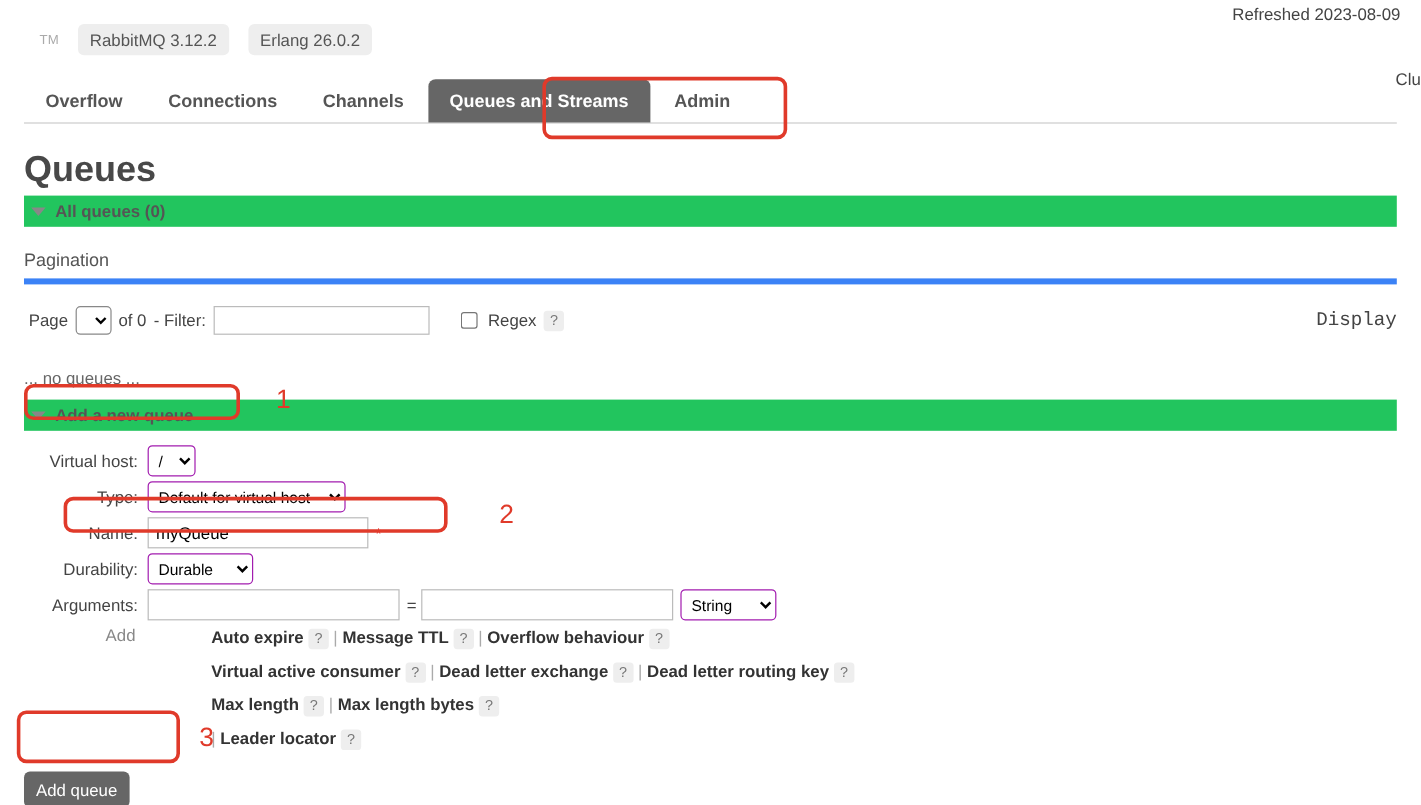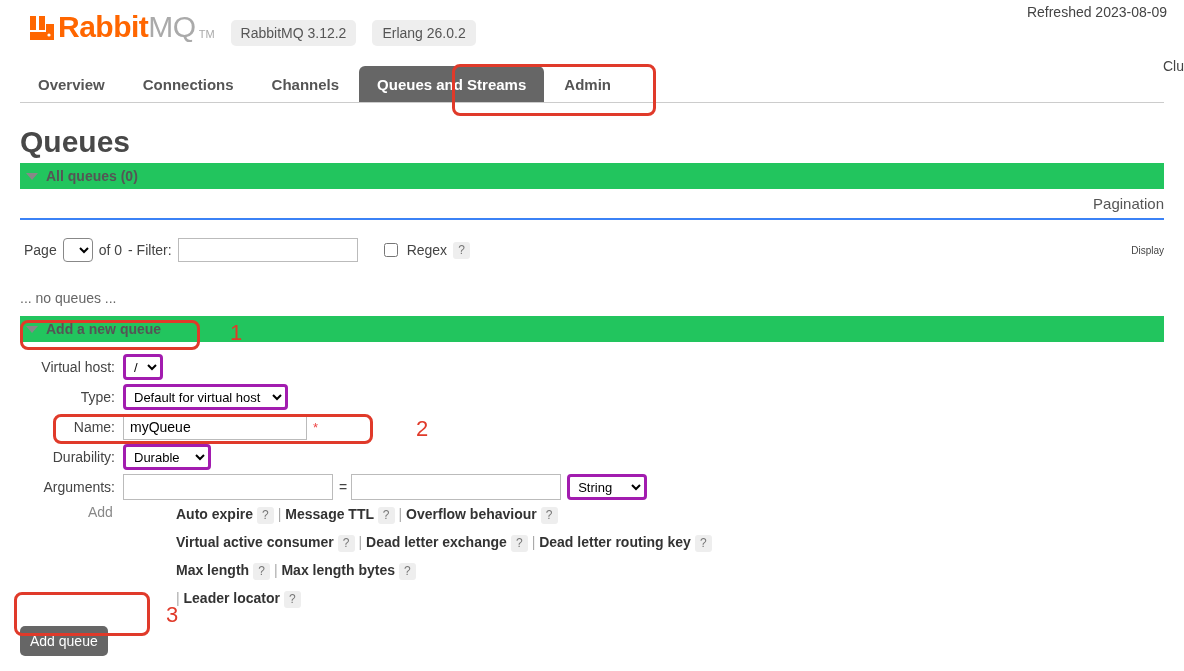--- a/index.html
+++ b/index.html
@@ -96,24 +96,23 @@
   .tri {
     width: 0; height: 0;
     border-left: 6px solid transparent;
     border-right: 6px solid transparent;
     border-top: 7px solid #888;
     margin-right: 8px;
   }
   .pagination-h {
     font-size: 15px;
     color: #555;
-    margin-top: 6px;
-    border-bottom: 2px solid #3b82f6;
+    margin-top: 20px;
+    border-bottom: 5px solid #3b82f6;
     padding-bottom: 6px;
-    text-align: right;
   }
   .page-row {
     display: flex;
     align-items: center;
     gap: 6px;
     margin: 18px 0 10px 4px;
     font-size: 14px;
   }
   .sel-small {
     border: 1px solid #888;
@@ -136,34 +135,34 @@
     background: #eee;
     color: #777;
     border-radius: 3px;
     width: 17px;
     height: 17px;
     text-align: center;
     line-height: 17px;
     font-size: 12px;
     font-weight: 400;
   }
-  .displaying { position: absolute; right: 0; font-size: 10px; }
+  .displaying { position: absolute; right: 0; font-size: 16px; font-family: Liberation Mono, monospace; }
   .noqueues { margin: 28px 0 10px 0; color: #666; font-size: 14px; }
 
   .form { margin: 12px 0 0 0; }
   .form-row { display: flex; align-items: center; margin: 3px 0 4px 0; }
   .form-lbl {
     width: 103px;
     text-align: right;
     padding-right: 8px;
     font-size: 14px;
     color: #444;
   }
   .sel {
-    border: 3px solid #a21caf;
+    border: 1px solid #a21caf;
     border-radius: 4px;
     height: 26px;
     padding: 1px 4px;
     font-size: 13px;
     background: #fff;
   }
   .txt {
     border: 1px solid #bbb;
     height: 26px;
     padding: 2px 6px;
@@ -210,41 +209,29 @@
     color: #e03a2a;
     font-size: 22px;
     font-weight: 400;
     pointer-events: none;
   }
 </style>
 </head>
 <body>
 
 <div class="topbar">
-  <div class="logo">
-    <svg class="logo-mark" viewBox="0 0 24 24">
-      <rect x="0" y="0" width="6" height="14" fill="#f60"></rect>
-      <rect x="9" y="0" width="6" height="14" fill="#f60"></rect>
-      <rect x="0" y="16" width="24" height="8" fill="#f60"></rect>
-      <rect x="16" y="8" width="8" height="8" fill="#f60"></rect>
-      <circle cx="19" cy="19" r="1.6" fill="#fff"></circle>
-    </svg>
-    <span class="logo-text">
-      <span class="logo-rabbit">Rabbit</span><span class="logo-mq">MQ</span>
-    </span>
-  </div>
   <span class="tm">TM</span>
   <span class="badge">RabbitMQ 3.12.2</span>
   <span class="badge">Erlang 26.0.2</span>
   <span class="refreshed">Refreshed 2023-08-09 </span>
   <span class="cluster">Clu</span>
 </div>
 
 <div class="nav">
-  <div class="nav-tab">Overview</div>
+  <div class="nav-tab">Overflow</div>
   <div class="nav-tab">Connections</div>
   <div class="nav-tab">Channels</div>
   <div class="nav-tab active">Queues and Streams</div>
   <div class="nav-tab">Admin</div>
 </div>
 
 <div class="content">
   <h1 class="page-title">Queues</h1>
 
   <div class="section-head">

